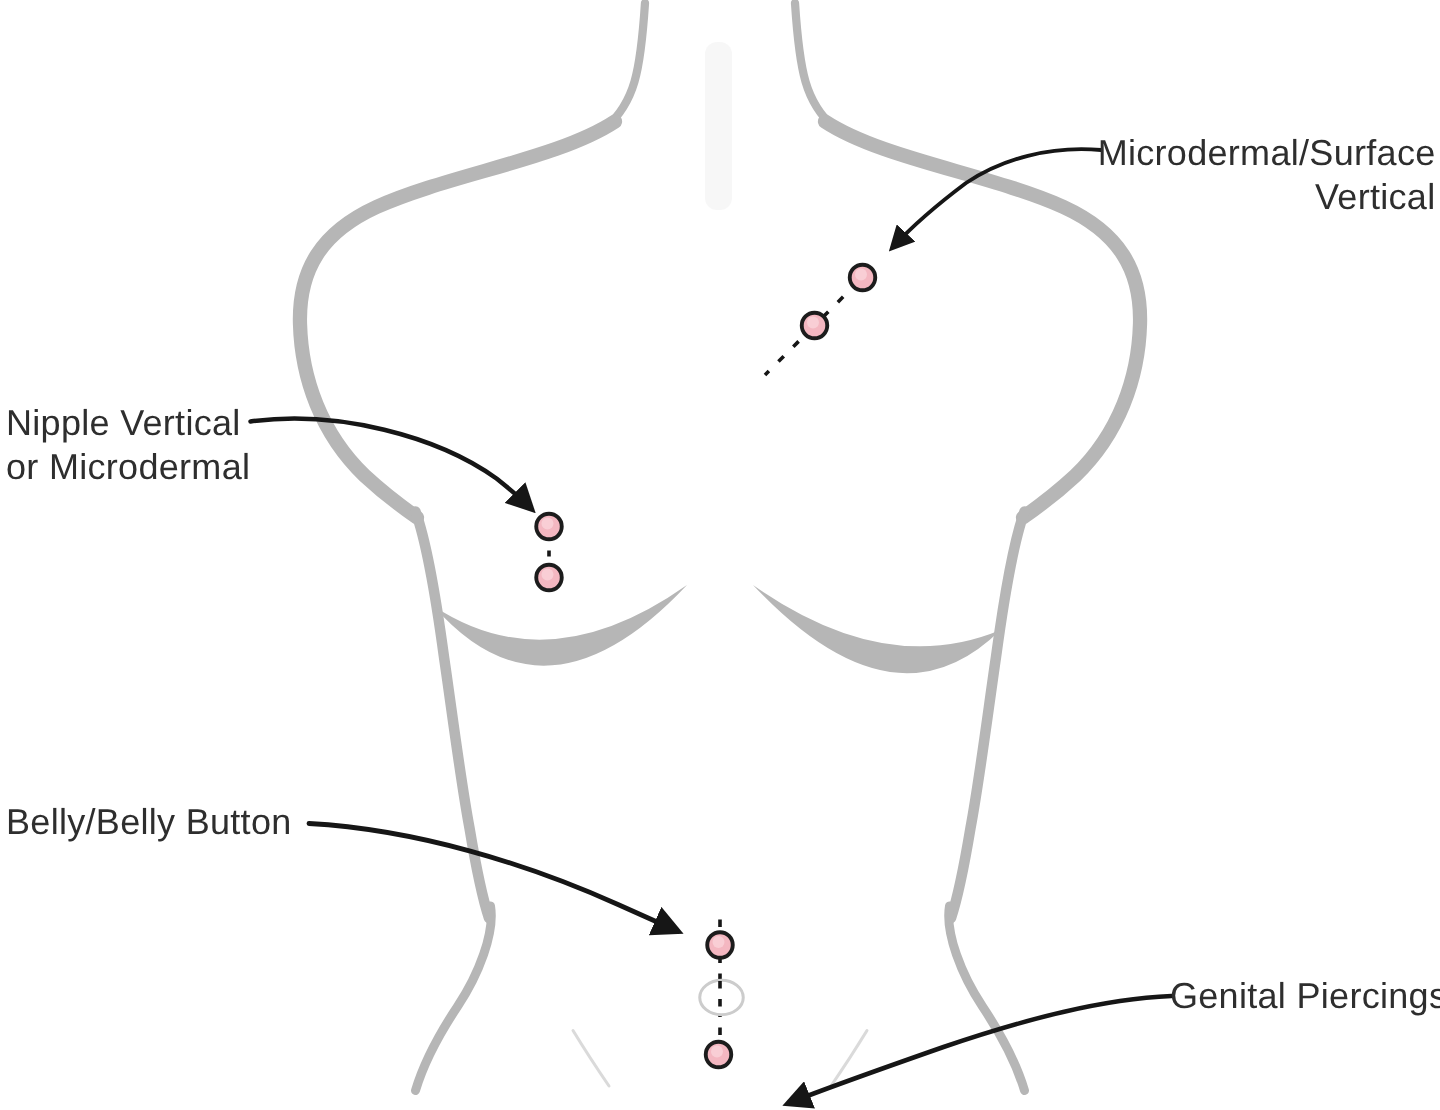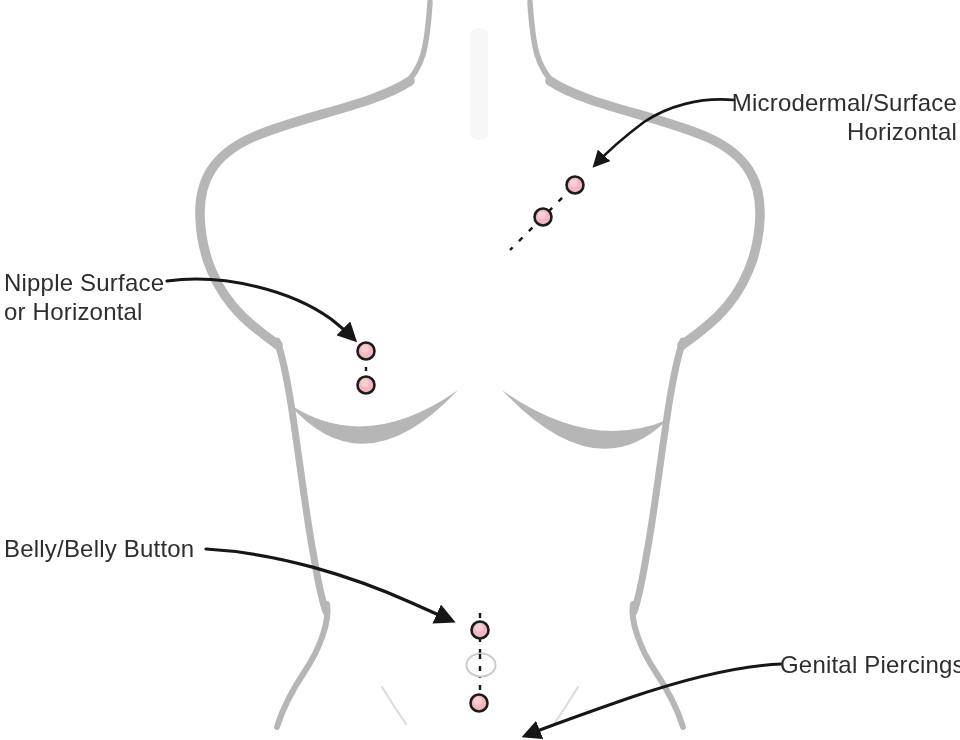--- a/index.html
+++ b/index.html
@@ -98,26 +98,26 @@
     <g>
       <path class="arrow aw26" marker-end="url(#ah)" d="M 734,100 C 700,97 668,106 644,122 C 624,137 608,151 596,164"></path>
       <path class="arrow aw30" marker-end="url(#ah)" d="M 167,281 C 225,273 292,291 331,319 C 341,327 348,333 353,338"></path>
       <path class="arrow aw32" marker-end="url(#ah)" d="M 206,549 C 278,553 352,576 412,603 C 430,611 441,616 450,620"></path>
       <path class="arrow aw30" marker-end="url(#ah)" d="M 781,664 C 735,666 685,679 629,698 C 589,712 552,725 527,735"></path>
     </g>
   </svg>
 
   <div class="label right" style="right:3px;top:88px;">
     <div>Microdermal/Surface</div>
-    <div>Horizontal</div>
+    <div>Vertical</div>
   </div>
 
   <div class="label" style="left:4px;top:268px;">
-    <div>Nipple Surface</div>
-    <div>or Horizontal</div>
+    <div>Nipple Vertical</div>
+    <div>or Microdermal</div>
   </div>
 
   <div class="label" style="left:4px;top:534px;">
     <div>Belly/Belly Button</div>
   </div>
 
   <div class="label" style="left:780px;top:650px;">
     <div>Genital Piercings</div>
   </div>
 

